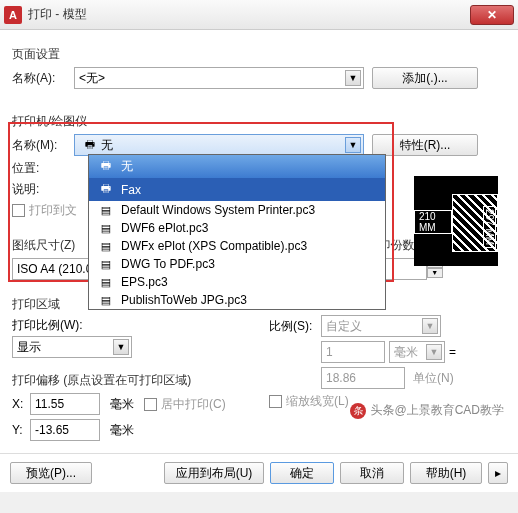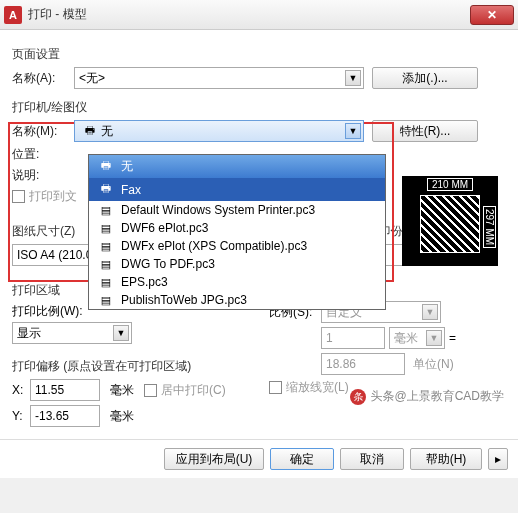--- a/index.html
+++ b/index.html
@@ -17,21 +17,21 @@
 .select, .input, .btn { height: 22px; border: 1px solid #aaa; background: #fff; padding: 0 4px; display: flex; align-items: center; }
 .select { position: relative; }
 .select .arrow { position: absolute; right: 2px; top: 2px; width: 16px; height: 16px; background: linear-gradient(#f6f6f6,#ddd); border: 1px solid #aaa; display: flex; align-items: center; justify-content: center; font-size: 9px; }
 .btn { background: linear-gradient(#fdfdfd,#e6e6e6); border-radius: 2px; justify-content: center; cursor: pointer; padding: 0 8px; }
 .red-box { border: 2px solid #d33; position: absolute; pointer-events: none; }
 .dropdown { position: absolute; left: 88px; top: 124px; width: 298px; background: #fff; border: 1px solid #666; z-index: 10; }
 .dropdown .head { background: linear-gradient(#6fa8e6,#3d7bd0); color: #fff; padding: 2px 6px; display: flex; align-items: center; gap: 4px; }
 .dropdown .dd-item { padding: 2px 6px; display: flex; align-items: center; gap: 4px; font-family: "Courier New", monospace; font-size: 11px; }
 .dropdown .dd-item.sel { background: #2b5fb5; color: #fff; }
 .pic { width: 22px; text-align: center; font-size: 11px; }
-.preview { position: absolute; right: 20px; top: 146px; width: 96px; height: 90px; background: #000; color: #fff; display: flex; flex-direction: column; align-items: center; }
+.preview { position: absolute; right: 20px; top: 146px; width: 84px; height: 90px; background: #000; color: #fff; display: flex; flex-direction: row; align-items: center; justify-content: center; }
 .preview .wlabel { background: #000; color: #fff; font-size: 10px; margin-top: 2px; padding: 0 4px; border: 1px solid #fff; }
 .preview .page { width: 60px; height: 58px; background: repeating-linear-gradient(45deg,#fff,#fff 2px,#000 2px,#000 6px); margin-top: 4px; border: 1px solid #fff; }
 .preview .hlabel { position: absolute; right: 2px; top: 30px; font-size: 10px; writing-mode: vertical-lr; border: 1px solid #fff; padding: 2px 0; }
 .cols { display: flex; gap: 20px; }
 .col { flex: 1; }
 .checkbox { width: 13px; height: 13px; border: 1px solid #888; margin-right: 4px; display: inline-flex; align-items: center; justify-content: center; font-size: 10px; color: #2a6; }
 .footer { display: flex; gap: 6px; padding: 8px 10px; border-top: 1px solid #ddd; align-items: center; }
 .footer .spacer { flex: 1; }
 .expand { width: 20px; height: 22px; }
 .watermark { position: absolute; right: 14px; bottom: 34px; font-size: 11px; color: #888; display: flex; align-items: center; gap: 4px; }
@@ -58,21 +58,21 @@
     <div class="row">
       <div class="label">名称(A):</div>
       <div class="select" style="width:290px">
         <span>&lt;无&gt;</span>
         <div class="arrow">▼</div>
       </div>
       <div style="width:8px"></div>
       <div class="btn" style="width:106px">添加(.)...</div>
     </div>
 
-    <div class="group-title" style="margin-top:10px">打印机/绘图仪</div>
+    <div class="group-title" style="margin-top:24px">打印机/绘图仪</div>
     <div class="row">
       <div class="label">名称(M):</div>
       <div class="select" style="width:290px; background:linear-gradient(#eaf2fc,#cfe2f8); border-color:#6a9edb">
         <span class="pic">🖶</span>
         <span>无</span>
         <div class="arrow" style="background:linear-gradient(#dbe9fb,#b8d3f3); border-color:#6a9edb">▼</div>
       </div>
       <div style="width:8px"></div>
       <div class="btn" style="width:106px">特性(R)...</div>
     </div>
@@ -203,20 +203,21 @@
       </div>
     </div>
 
     <div class="watermark">
       <div class="wm-icon">条</div>
       <span>头条@上景教育CAD教学</span>
     </div>
   </div>
 
   <div class="footer">
+    <div class="btn" style="width:82px">预览(P)...</div>
     <div class="spacer"></div>
     <div class="btn" style="width:100px">应用到布局(U)</div>
     <div class="btn" style="width:64px; border-color:#5a9ae0">确定</div>
     <div class="btn" style="width:64px">取消</div>
     <div class="btn" style="width:72px">帮助(H)</div>
     <div class="btn expand">▸</div>
   </div>
 </div>
 
 </body></html>

